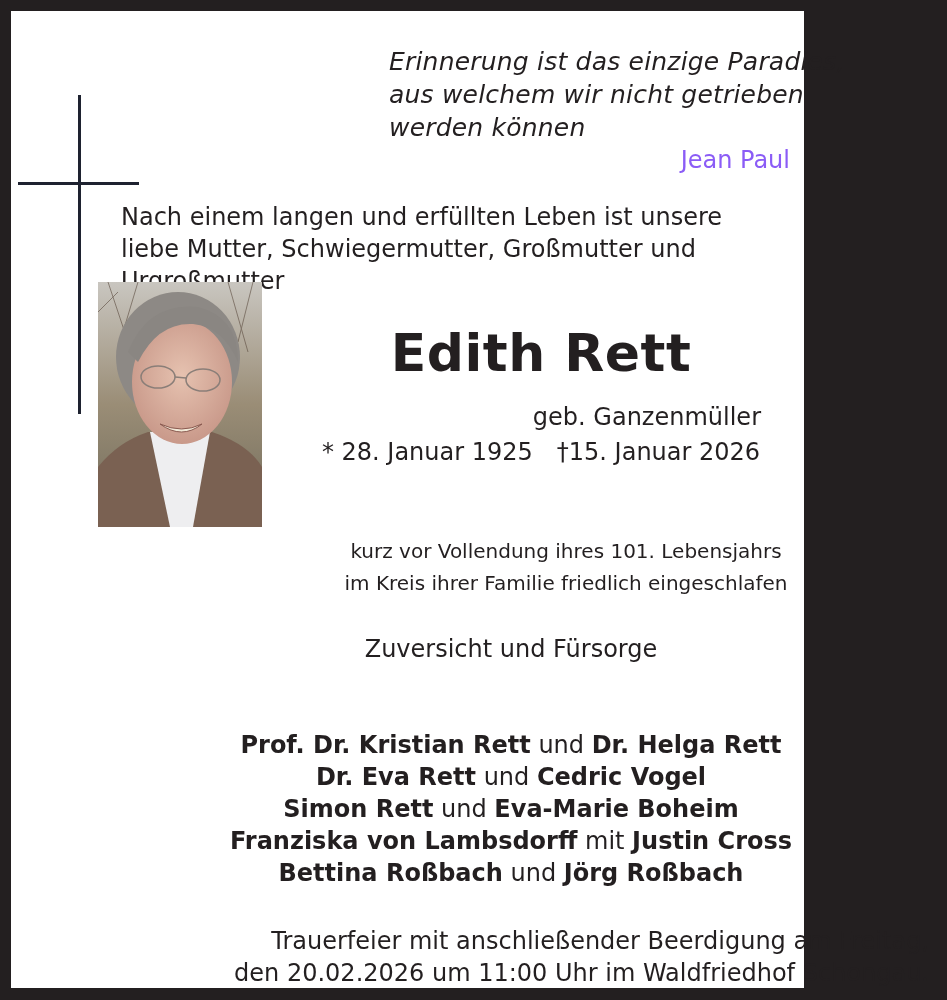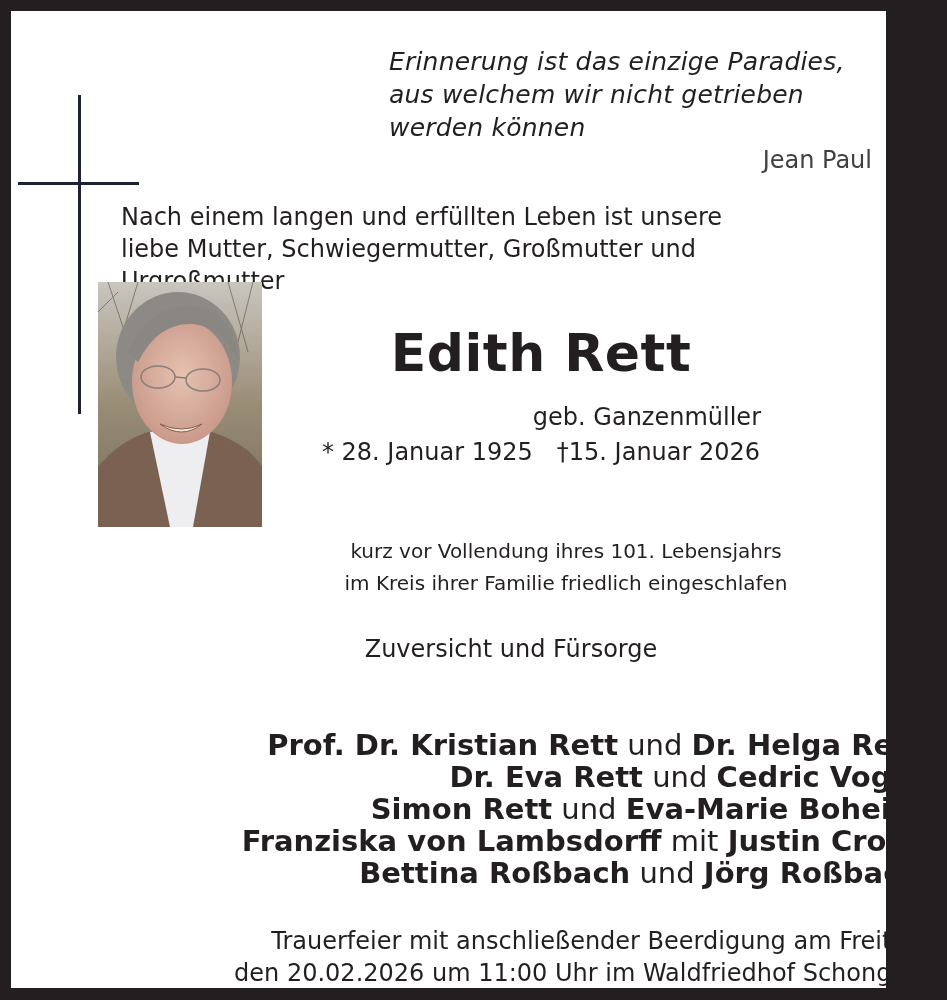--- a/index.html
+++ b/index.html
@@ -1,30 +1,30 @@
 <!DOCTYPE html>
 <html><head>
 <meta charset="utf-8">
 <style>
   html, body { margin: 0; padding: 0; }
   body { width: 947px; height: 1000px; background: #231f20; position: relative; overflow: hidden; font-family: "DejaVu Sans", "Liberation Sans", sans-serif; color: #231f20; }
-  .page { position: absolute; left: 11px; top: 11px; width: 875px; height: 977px; background: #ffffff; }
+  .page { position: absolute; left: 11px; top: 11px; width: 793px; height: 977px; background: #ffffff; }
   .abs { position: absolute; }
   .quote { left: 378px; top: 34px; width: 560px; font-style: italic; font-size: 25px; line-height: 33px; font-weight: 300; letter-spacing: 0.2px; color: #231f20; }
-  .quote-author { right: 14px; top: 135px; font-size: 24px; color: #404040; text-align: center; }
+  .quote-author { right: 14px; top: 135px; font-size: 24px; color: #8b5cf6; text-align: center; }
   .cross-v { left: 67px; top: 84px; width: 3px; height: 319px; background: #1e2230; }
   .cross-h { left: 7px; top: 171px; width: 121px; height: 3px; background: #1e2230; }
   .intro { left: 110px; top: 190px; width: 775px; font-size: 24px; line-height: 32px; }
   .photo { left: 87px; top: 271px; width: 164px; height: 245px; overflow: hidden; }
   .name { left: 250px; top: 312px; width: 560px; text-align: center; font-size: 52px; font-weight: bold; letter-spacing: 0.5px; }
   .maiden { left: 300px; top: 392px; width: 450px; text-align: right; font-size: 24px; }
   .dates { left: 250px; top: 427px; width: 560px; font-size: 24px; display: flex; justify-content: center; gap: 24px; }
   .passing { left: 200px; top: 524px; width: 710px; text-align: center; font-size: 20px; line-height: 32px; }
   .gratitude { left: 90px; top: 622px; width: 820px; text-align: center; font-size: 24px; line-height: 32px; }
-  .family { left: 90px; top: 718px; width: 820px; text-align: right; font-size: 29px; line-height: 32px; }
+  .family { left: 90px; top: 718px; width: 820px; text-align: center; font-size: 24px; line-height: 32px; }
   .family b { font-weight: bold; }
   .family .conn { font-weight: normal; }
   .funeral { left: 80px; top: 914px; width: 838px; text-align: right; font-size: 24px; line-height: 32px; }
 </style>
 </head>
 <body>
 
 <div class="page">
 
   <div class="abs quote">

